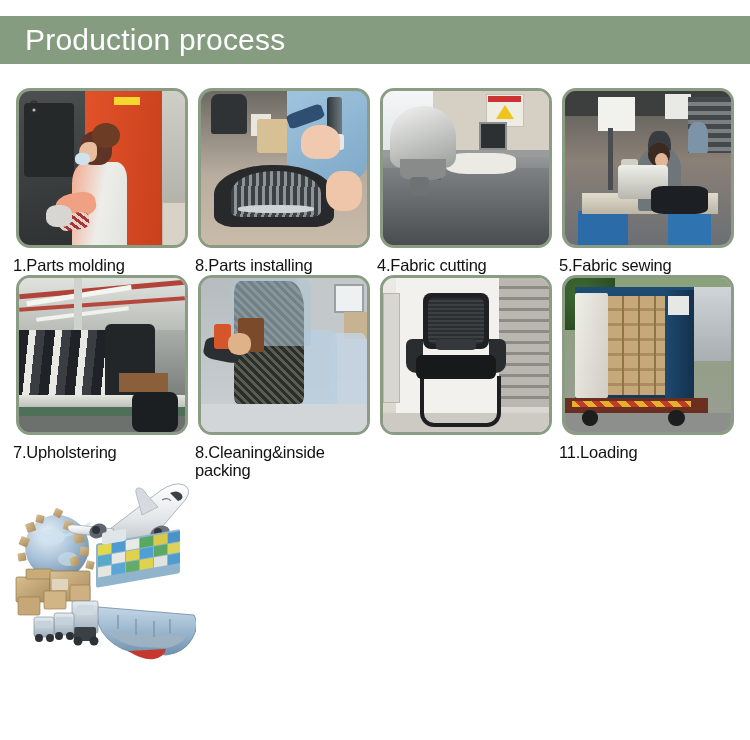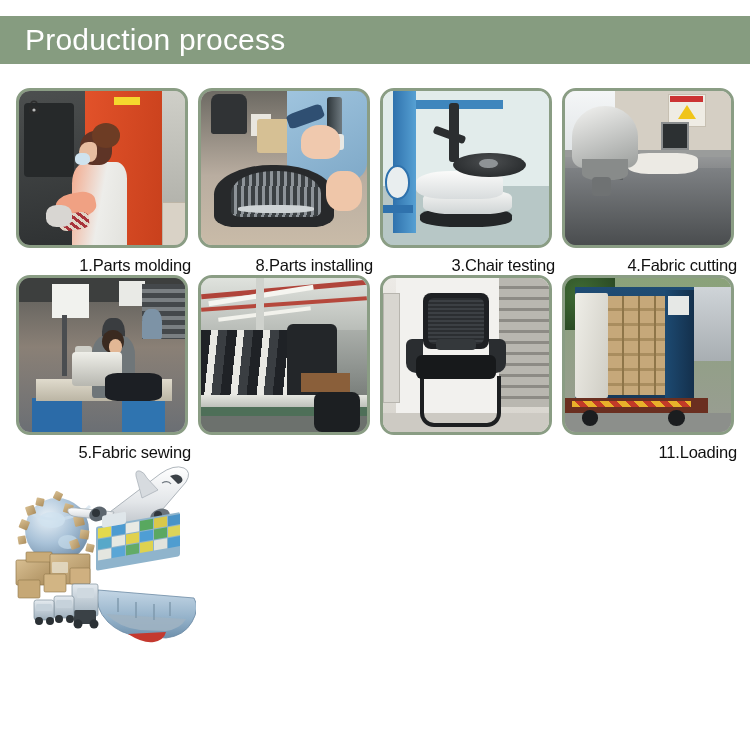--- a/index.html
+++ b/index.html
@@ -66,21 +66,21 @@
   }
   .photo-canvas {
     position: absolute;
     inset: 0;
     overflow: hidden;
   }
   .caption {
     margin-top: 9px;
     font-size: 16.5px;
     color: #111111;
-    text-align: right;
+    text-align: left;
     line-height: 1.08;
     font-family: "Liberation Sans", "DejaVu Sans", sans-serif;
     letter-spacing: -0.2px;
     width: 178px;
   }
 
   
   .sh { position: absolute; }
 
   
@@ -334,41 +334,20 @@
           <div class="sh p2-chrome"></div>
         <div class="sh p2-tool"></div>
           <div class="sh p2-toolw"></div>
         <div class="sh p2-hand1"></div>
           <div class="sh p2-hand2"></div>
       </div>
     </div>
     <div class="caption" style="color: rgb(17, 17, 17);">8.Parts installing</div>
   </div>
 
-  <div class="grid-cell row1">
-    <div class="photo-frame" style="border-color: rgb(138, 157, 132);">
-      <div class="photo-canvas">
-        <div class="sh p3-bg"></div>
-          <div class="sh p3-wall"></div>
-          <div class="sh p3-floor"></div>
-        <div class="sh p3-beam"></div>
-          <div class="sh p3-col"></div>
-          <div class="sh p3-rail"></div>
-        <div class="sh p3-logo"></div>
-        <div class="sh p3-armh"></div>
-          <div class="sh p3-arm"></div>
-        <div class="sh p3-seat"></div>
-          <div class="sh p3-bags2"></div>
-          <div class="sh p3-bags1"></div>
-        <div class="sh p3-weight"></div>
-          <div class="sh p3-weighth"></div>
-      </div>
-    </div>
-    <div class="caption" style="color: rgb(17, 17, 17);">3.Chair testing</div>
-  </div>
 
 
   <div class="grid-cell row2">
     <div class="photo-frame" style="border-color: rgb(138, 157, 132);">
       <div class="photo-canvas">
         <div class="sh p5-bg"></div>
           <div class="sh p5-win"></div>
           <div class="sh p5-wall"></div>
         <div class="sh p5-sign"></div>
           <div class="sh p5-signr"></div>
@@ -423,22 +402,43 @@
         <div class="sh p7-col"></div>
         <div class="sh p7-floor"></div>
         <div class="sh p7-chairs"></div>
           <div class="sh p7-chairsDark"></div>
         <div class="sh p7-table"></div>
         <div class="sh p7-bench"></div>
           <div class="sh p7-benchG"></div>
         <div class="sh p7-chairFG"></div>
       </div>
     </div>
-  </div>
-
+    <div class="caption" style="color: rgb(17, 17, 17);">7.Upholstering</div>
+  </div>
+
+  <div class="grid-cell row2">
+    <div class="photo-frame" style="border-color: rgb(138, 157, 132);">
+      <div class="photo-canvas">
+        <div class="sh p8-bg"></div>
+          <div class="sh p8-wallR"></div>
+          <div class="sh p8-win"></div>
+        <div class="sh p8-box"></div>
+          <div class="sh p8-floor"></div>
+        <div class="sh p8-chair2"></div>
+          <div class="sh p8-chair1"></div>
+        <div class="sh p8-mesh"></div>
+          <div class="sh p8-wrap"></div>
+        <div class="sh p8-arm"></div>
+          <div class="sh p8-bottle"></div>
+        <div class="sh p8-card"></div>
+          <div class="sh p8-hand"></div>
+      </div>
+    </div>
+    <div class="caption" style="color: rgb(17, 17, 17);">8.Cleaning&amp;inside packing</div>
+  </div>
 
   <div class="grid-cell row3">
     <div class="photo-frame" style="border-color: rgb(138, 157, 132);">
       <div class="photo-canvas">
         <div class="sh p9-bg"></div>
           <div class="sh p9-sheet"></div>
         <div class="sh p9-rackR"></div>
           <div class="sh p9-rackL"></div>
         <div class="sh p9-floor"></div>
         <div class="sh p9-legs"></div>

